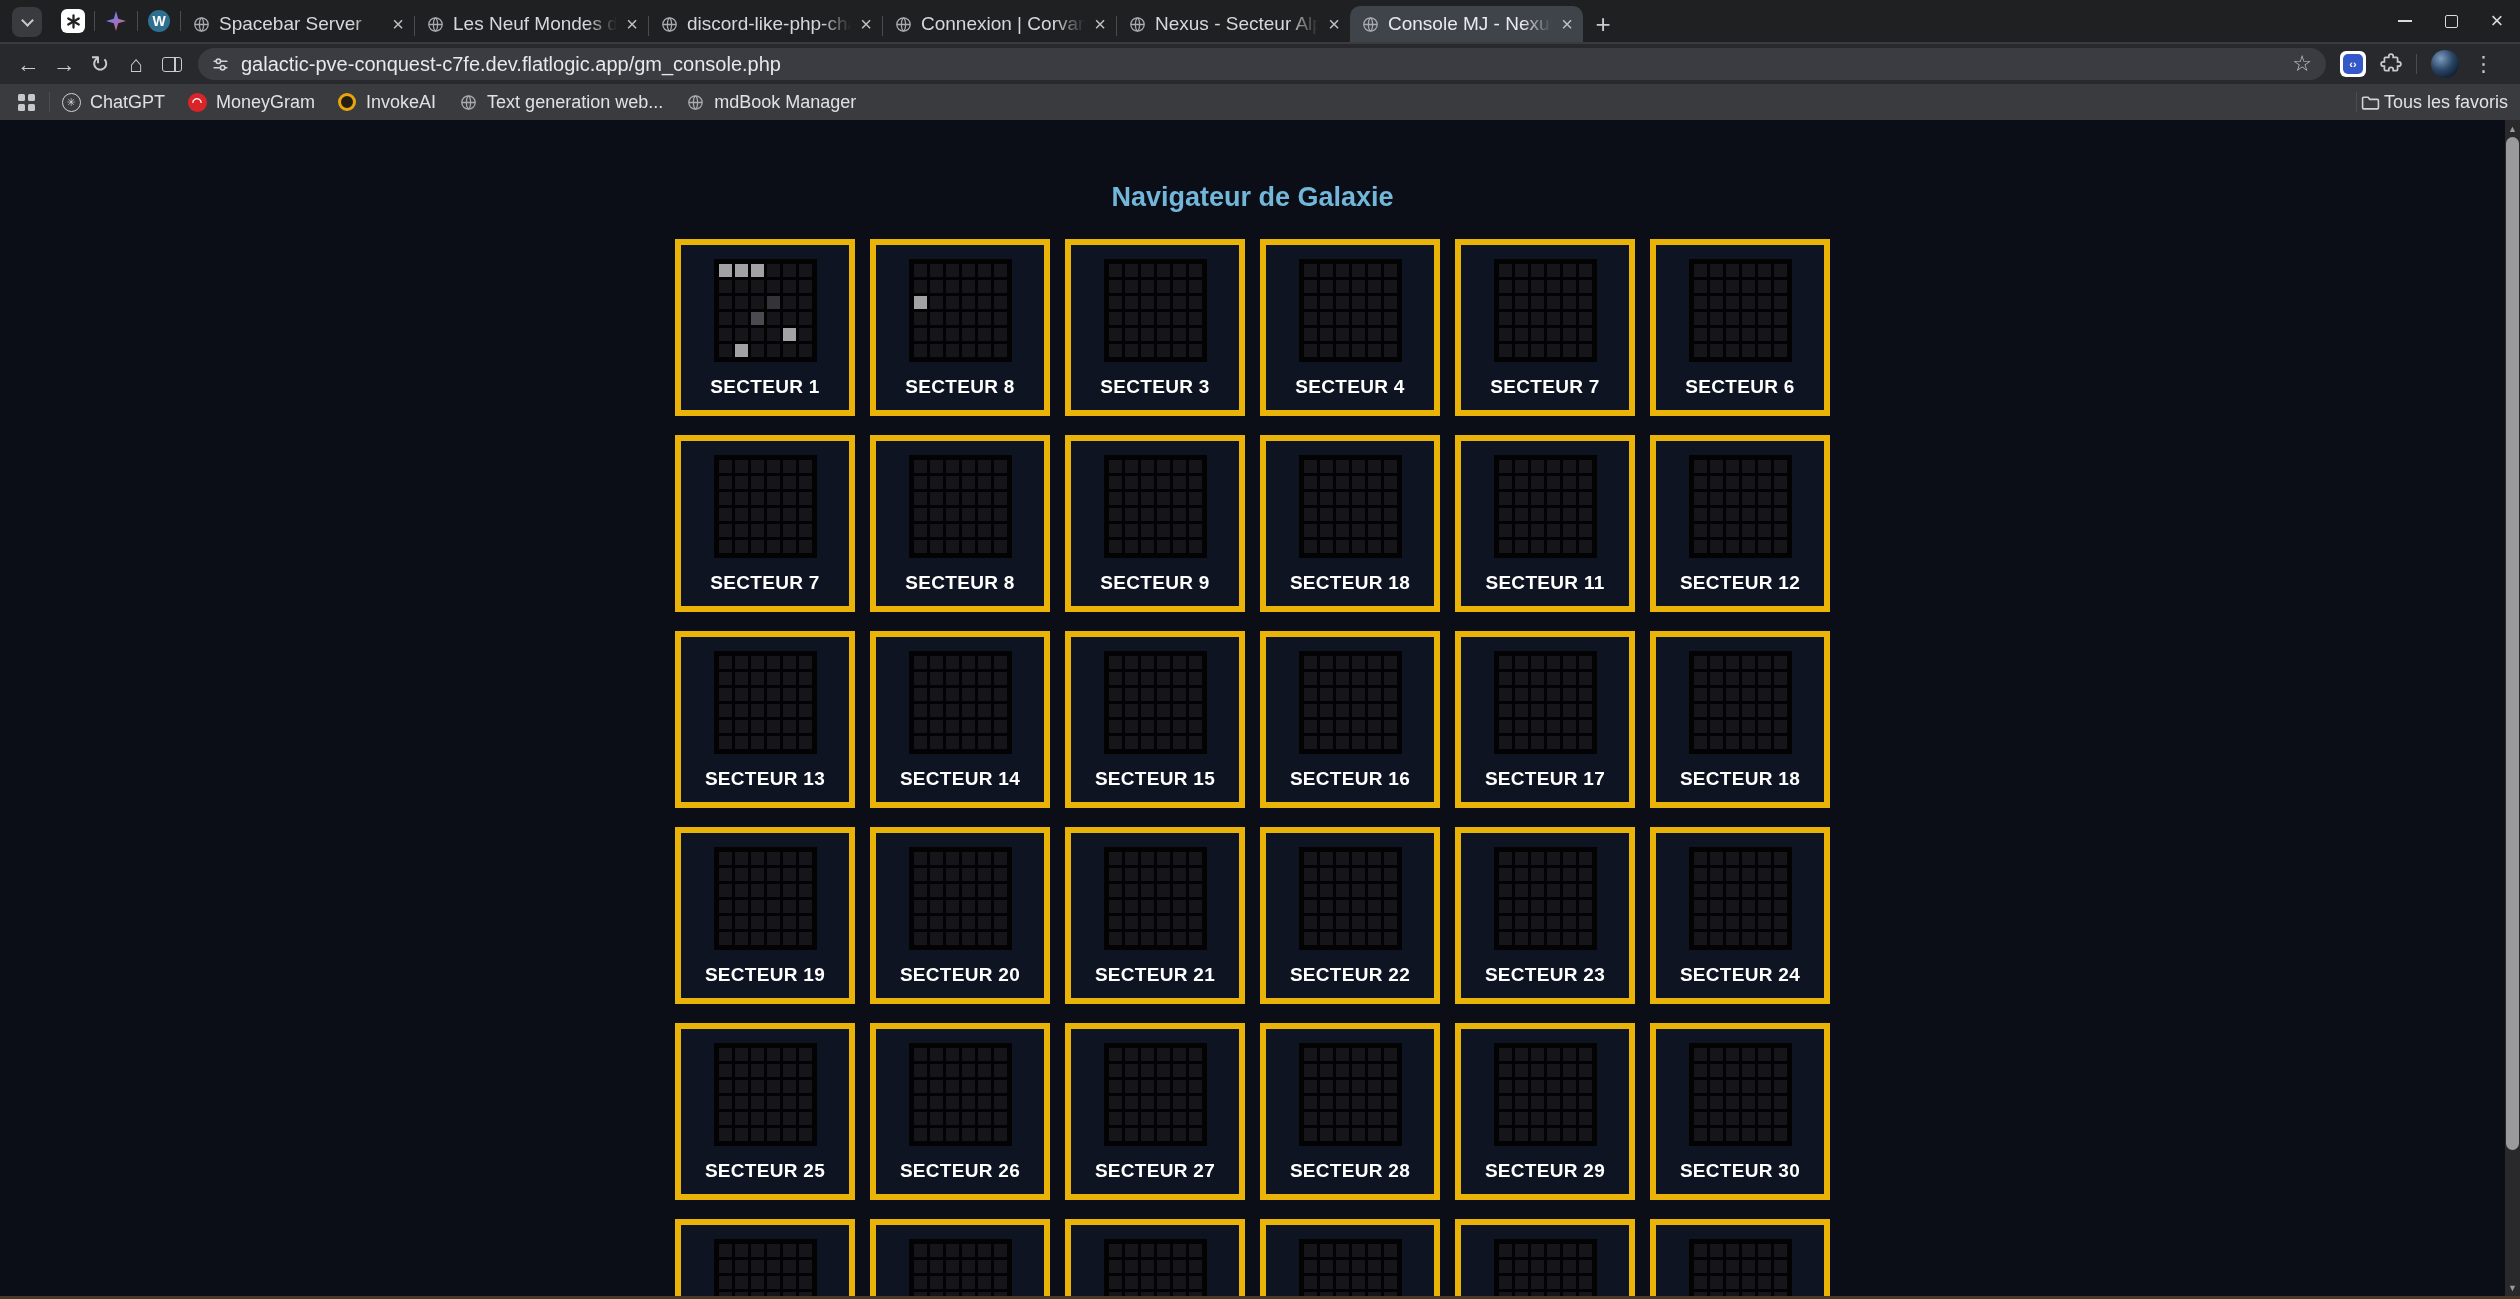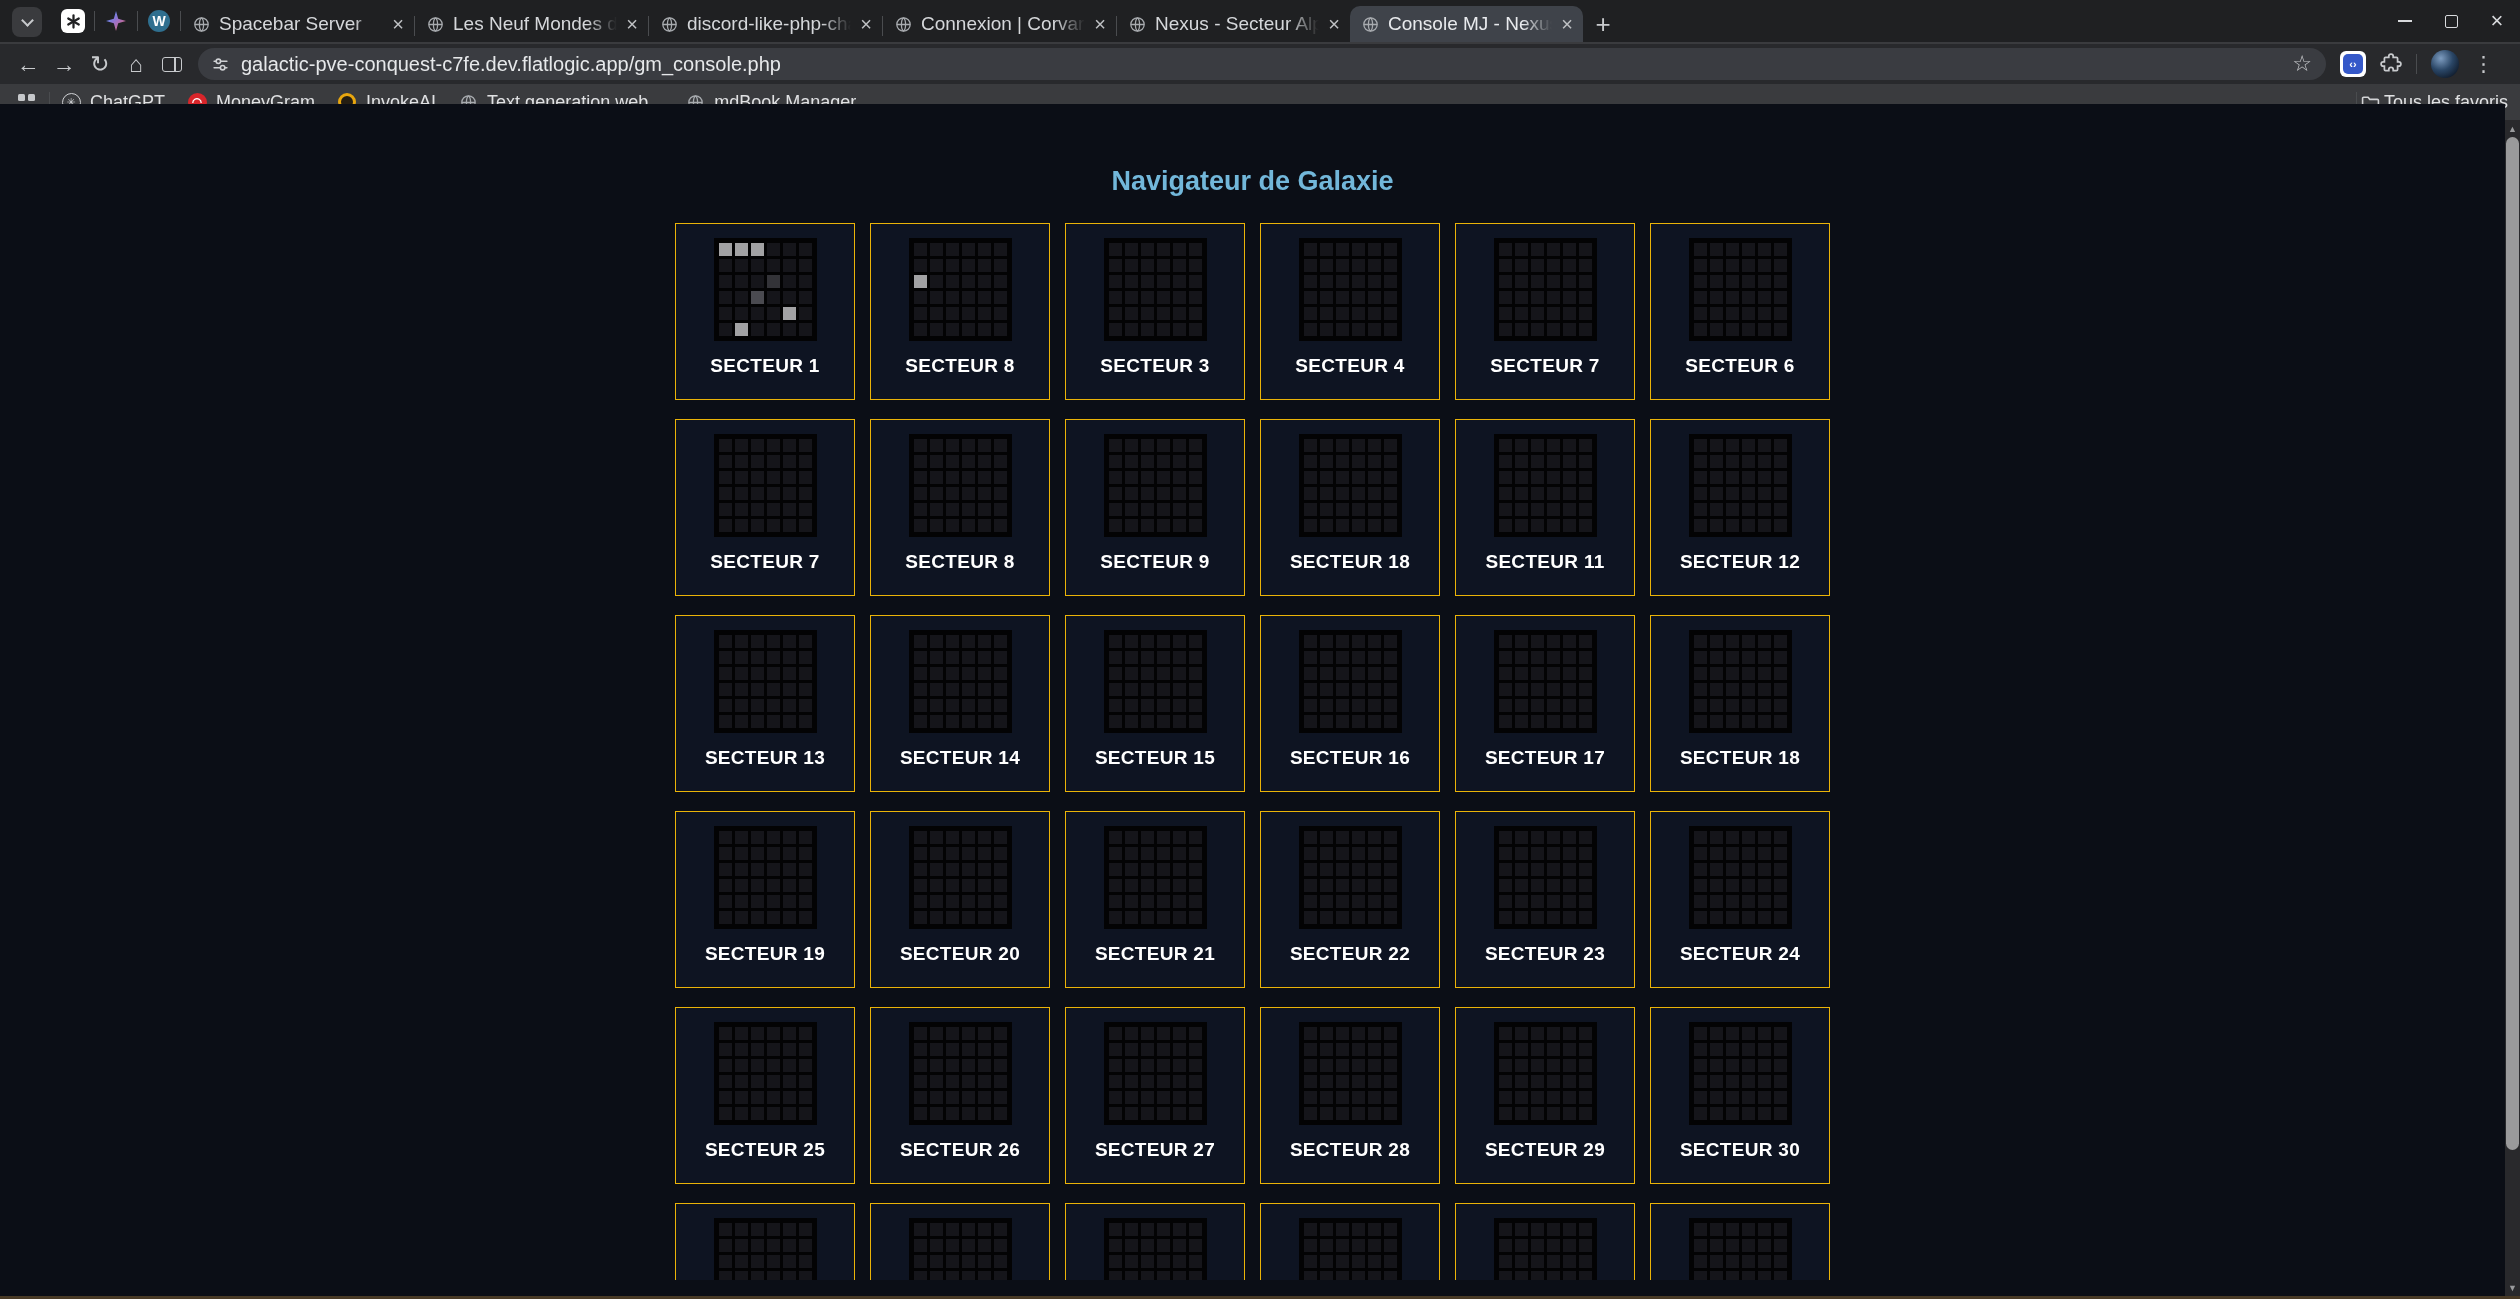--- a/index.html
+++ b/index.html
@@ -71,24 +71,24 @@
   
   .appheader { height:50px; background:#1c2332; display:flex; align-items:center; padding:0 26px; }
   .brand { display:flex; align-items:center; gap:10px; color:#ecca80; font-weight:bold; font-size:32px;
            letter-spacing:0.5px; }
   .mainnav { display:flex; align-items:center; gap:36px; margin-left:40px; }
   .navlink { display:flex; align-items:center; gap:8px; font-weight:bold; font-size:20px; }
   .nl-gold { color:#e9c87f; } .nl-blue { color:#7fc2e8; } .nl-red { color:#df6e78; }
   .session { margin-left:auto; color:#e9eaec; font-size:20px; }
   .session b { color:#e8a94d; }
 
-  .page { position:absolute; top:104px; left:0; width:2505px; height:1176px; overflow:hidden; background:#0b0e16; }
+  .page { position:absolute; top:120px; left:0; width:2505px; height:1176px; overflow:hidden; background:#0b0e16; }
   .page-title { text-align:center; margin-top:62px; font-size:27px; font-weight:bold; color:#72b7da; }
   #sector-grid { width:1155px; margin:26px auto 0; display:flex; flex-wrap:wrap; gap:19px 15px; }
-  .card { width:180px; height:177px; background:#0e1422; border:1px solid #eab308; padding-top:14px; }
+  .card { width:180px; height:177px; background:#0e1422; border:6px solid #eab308; padding-top:14px; }
   .minigrid { width:103px; height:103px; margin:0 auto; background:#030304; display:grid;
               grid-template-columns:repeat(6,13px); grid-template-rows:repeat(6,13px); gap:3px; padding:5px; }
   .cell { background:#15151a; }
   .cell.light { background:#a2a2a4; }
   .cell.mid   { background:#4a4a50; }
   .cell.dim   { background:#333338; }
   .card-label { text-align:center; margin-top:14px; font-weight:bold; font-size:19px; color:#ffffff;
                 letter-spacing:0.3px; }
 
   

